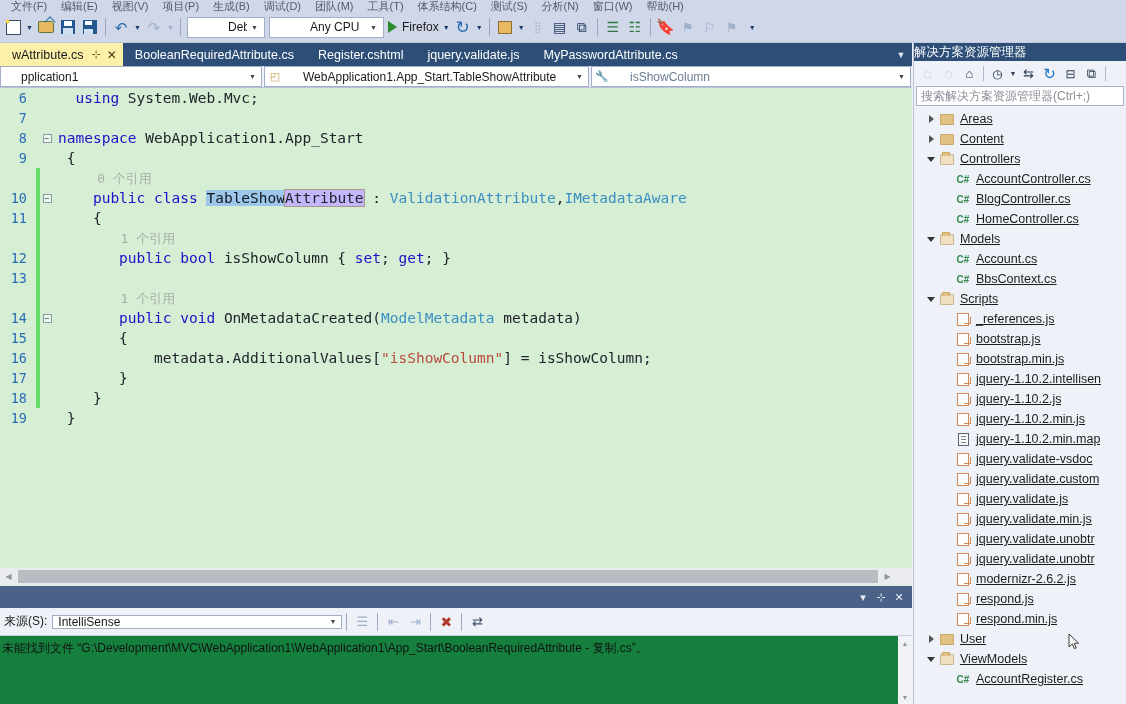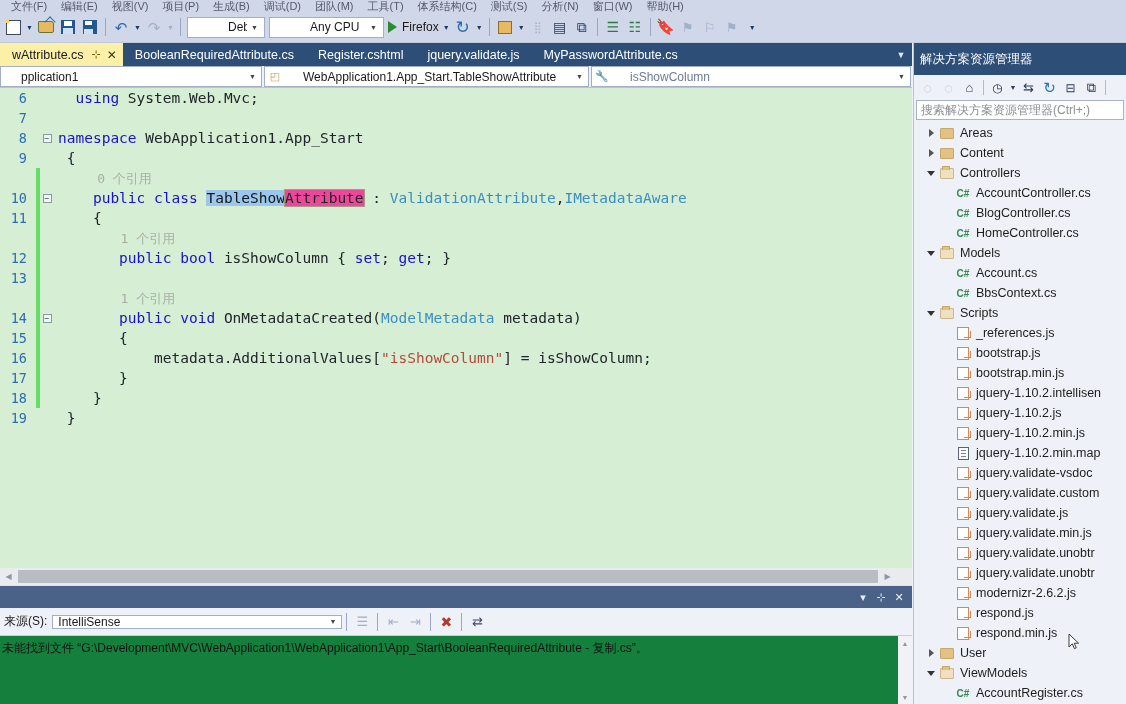--- a/index.html
+++ b/index.html
@@ -161,21 +161,21 @@
   }
   .fold .vline { position: absolute; left: 50%; top: 0; bottom: 0; width: 1px; background: #9fb0bd; }
   .codetext { flex: 1; padding-left: 4px; }
 
   .k { color: #1a12c8; text-align: right; }           
   .t { color: #3b8ec2; }           
   .s { color: #b84a3a; }           
   .p { color: #20252b; }         
   .refcount { color: #a8b0a6; font-size: 13px; }
   .sel-blue { background: #9cc7ea; color: #10161d; }
-  .rename-box { background: #ec4899; outline: 1px solid #a79a86; }
+  .rename-box { background: #c4b5fd; outline: 1px solid #a79a86; }
 
   
   .ed-vscroll {
     position: absolute; top: 88px; right: 0; width: 17px; height: 498px;
     background: #e9ebef;
   }
   .ed-split {
     position: absolute; top: 88px; right: 0; width: 17px; height: 15px;
     background: #dfe3ea; border: 1px solid #b6bfce;
     display: flex; align-items: center; justify-content: center;
@@ -242,22 +242,22 @@
     font-size:7px;color:#8f97a5; }
   .bot-vscroll .a.dn { position:absolute; bottom:0; }
 
   
   .solexp {
     position: absolute; top: 43px; left: 913px; width: 213px; height: 661px;
     background: #eef1f7;
     border-left: 1px solid #b9c2d6;
   }
   .se-title {
-    height: 32px; background: #2d4e76; color: #fff;
-    display: flex; align-items: center; padding-left: 6px;
+    height: 18px; background: #2d4e76; color: #fff;
+    display: flex; align-items: center; padding-left: 0;
     font-size: 12.5px;
     font-family: Liberation Serif, serif;
   }
   .se-toolbar {
     height: 25px; display: flex; align-items: center; padding-left: 3px;
     background: #eef1f7;
   }
   .se-tb { width: 21px; height: 21px; display:flex; align-items:center; justify-content:center; }
   .se-sep { width:1px; height:15px; background:#b0bace; margin:0 3px; }
   .se-search {
@@ -287,21 +287,21 @@
     background:#e2c185; border:1px solid #c8a868; border-bottom:none; border-radius:1px 1px 0 0; }
   .cs-ico { font-size: 10px; font-weight: bold; color: #2f8a4c; font-family:"Liberation Sans",sans-serif; }
   .js-ico {
     width: 12px; height: 13px; border: 1.6px solid #d08a58; background: #fff; position: relative;
   }
   .js-ico:after { content:""; position:absolute; bottom:1px; right:-3px; width:6px;height:6px;
     border-bottom: 1.6px solid #d08a58; border-right:1.6px solid #d08a58; }
   .map-ico { width: 11px; height: 13px; border: 1.2px solid #5a6470; background:#fafafa; position:relative; }
   .map-ico:before { content:""; position:absolute; top:2px; left:2px; right:2px; height:1px; background:#7a828d;
     box-shadow: 0 3px 0 #7a828d, 0 6px 0 #7a828d; }
-  .se-lbl { padding-left: 4px; overflow: hidden; }
+  .se-lbl { padding-left: 4px; overflow: hidden; text-decoration: underline; }
   .cursor-arrow {
     position: absolute; left: 1068px; top: 633px; width: 12px; height: 18px;
     pointer-events: none;
   }
 </style>
 </head>
 <body>
 
 <div id="app">
 

